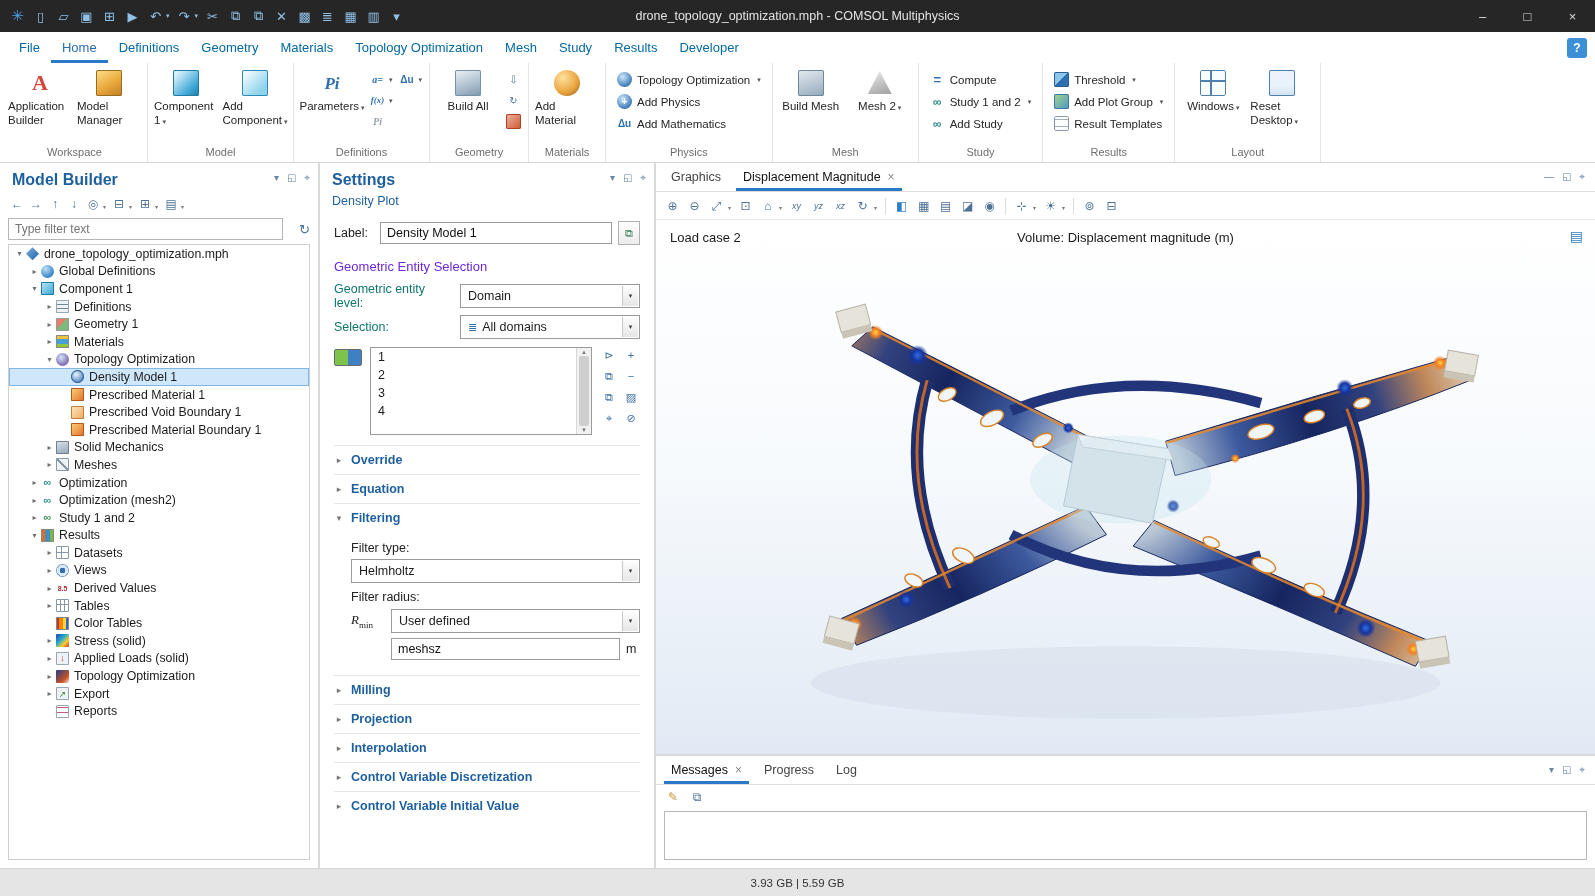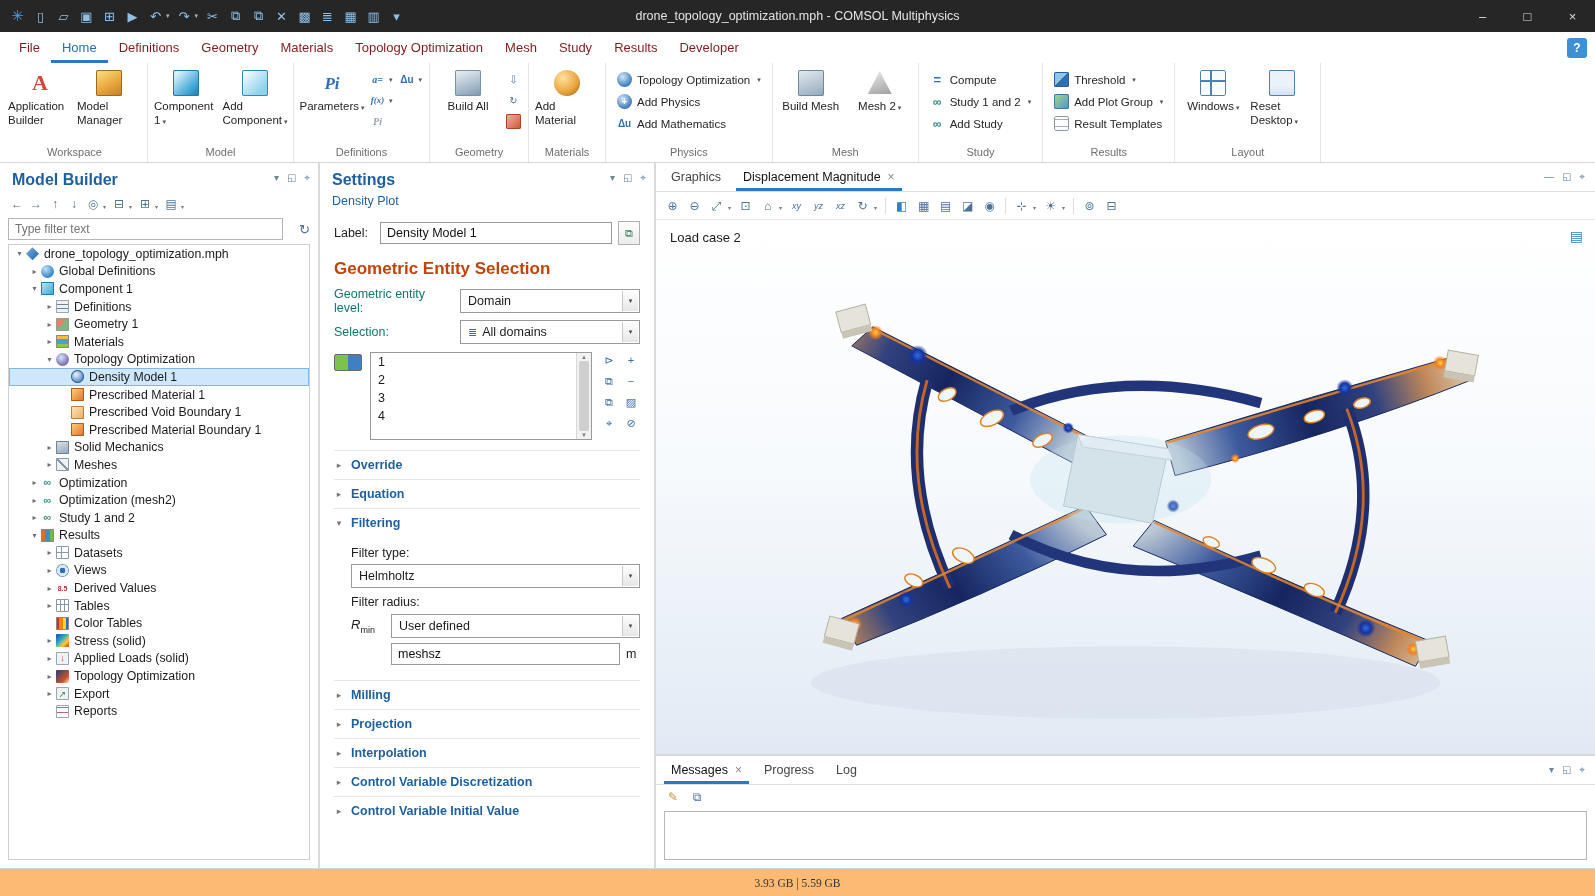--- a/index.html
+++ b/index.html
@@ -9,21 +9,21 @@
   .titlebar{height:32px;background:#262626;display:flex;align-items:center;position:relative;flex:none;padding-left:6px;}
   .qat{display:flex;align-items:center;z-index:1;}
   .qicon{width:23px;height:26px;display:flex;align-items:center;justify-content:center;color:#8fc0e8;font-size:13px;}
   .qicon.logo{color:#4f9ee8;font-size:15px;}
   .qcaret{color:#9ab8d0;font-size:7px;margin:0 3px 0 -1px;}
   .title{position:absolute;left:0;right:0;text-align:center;color:#e4e4e4;font-size:12.5px;pointer-events:none;}
   .wctrls{margin-left:auto;display:flex;z-index:1;height:100%;}
   .wbtn{width:45px;height:100%;display:flex;align-items:center;justify-content:center;color:#dcdcdc;font-size:13px;}
   
   .menubar{height:31px;background:#fff;display:flex;align-items:center;padding:0 8px;flex:none;}
-  .mtab{padding:0 11px;height:100%;display:flex;align-items:center;font-size:13px;color:#7f1d1d;}
+  .mtab{padding:0 11px;height:100%;display:flex;align-items:center;font-size:13px;color:#0369a1;}
   .mtab.on{color:#2a6cb3;box-shadow:inset 0 -3px 0 #2a79c9;}
   .helpbtn{margin-left:auto;width:20px;height:20px;background:#3d8fd6;color:#fff;border-radius:3px;display:flex;align-items:center;justify-content:center;font-size:12px;font-weight:bold;}
   
   .ribbon{height:99px;background:#fff;border-bottom:1px solid #d6d6d6;display:flex;align-items:stretch;padding:0 2px;flex:none;}
   .rgroup{display:flex;flex-direction:column;border-right:1px solid #e4e4e4;padding:3px 5px 1px;}
   .ritems{flex:1;display:flex;align-items:flex-start;gap:3px;}
   .rglabel{text-align:center;font-size:11px;color:#6e6e6e;padding:2px 4px 3px;}
   .rbig{display:flex;flex-direction:column;align-items:center;width:64px;padding:4px 1px 2px;gap:4px;border-radius:3px;}
   .rblabel{font-size:11.5px;color:#262626;text-align:left;line-height:1.18;}
   .rcaret{font-size:7px;color:#555;margin-left:2px;}
@@ -109,39 +109,39 @@
   .ti-export{background:#eef2f5;box-shadow:inset 0 0 0 1px #9aa7b0;}
   .ti-export::before{content:"\2197";color:#3a8a3a;font-size:9px;}
   .ti-reports{background:#fff;box-shadow:inset 0 0 0 1px #9aa7b0;background-image:repeating-linear-gradient(180deg,transparent 0 2px,#c06080 2px 3px,transparent 3px 5px);}
   
   .stbody{flex:1;overflow:auto;padding:6px 14px 10px;}
   .frow{display:flex;align-items:center;margin:5px 0;gap:6px;}
   .flabel{width:40px;flex:none;color:#222;}
   .flabel2{width:120px;flex:none;color:#0f766e;}
   .finput{flex:1;height:20px;border:1px solid #9a9a9a;padding:0 6px;font-size:12.5px;font-family:inherit;color:#111;min-width:0;}
   .fbtn{width:20px;height:22px;border:1px solid #b0b0b0;background:linear-gradient(#fdfdfd,#ececec);display:flex;align-items:center;justify-content:center;color:#3a7a5a;font-size:11px;flex:none;}
-  .sheading{color:#c2410c;font-weight:bold;font-size:17px;margin:14px 0 8px;}
+  .sheading{color:#6d28d9;font-weight:normal;font-size:13px;margin:14px 0 8px;}
   .dd{position:relative;height:22px;border:1px solid #9a9a9a;background:#fff;display:flex;align-items:center;padding:0 20px 0 7px;font-size:12.5px;flex:1;min-width:0;white-space:nowrap;overflow:hidden;}
   .ddb{position:absolute;right:1px;top:1px;bottom:1px;width:15px;background:linear-gradient(#fdfdfd,#e6e6e6);border-left:1px solid #c8c8c8;display:flex;align-items:center;justify-content:center;font-size:7px;color:#444;}
   .ddic{color:#2f6fb0;margin-right:5px;font-size:11px;}
   .selrow{display:flex;align-items:flex-start;gap:8px;margin:8px 0 10px;}
   .acttgl{width:26px;height:15px;border:1px solid #6a6a6a;border-radius:2px;background:linear-gradient(90deg,#7dc24a 0 50%,#3f7fc4 50%);flex:none;margin-top:2px;}
   .dlistwrap{flex:1;display:flex;border:1px solid #9a9a9a;height:86px;background:#fff;min-width:0;}
   .dlist{flex:1;overflow:hidden;}
   .drow{height:18px;display:flex;align-items:center;padding-left:7px;font-size:12.5px;}
   .dsb{width:14px;background:#f2f2f2;border-left:1px solid #d8d8d8;display:flex;flex-direction:column;align-items:center;justify-content:space-between;padding:1px 0;font-size:6px;color:#777;}
   .dthumb{width:10px;flex:1;margin:1px 0;background:#cfcfcf;border-radius:2px;}
   .selbtns{display:flex;gap:4px;flex:none;}
   .selcol{display:flex;flex-direction:column;gap:5px;}
   .selbtn{width:18px;height:16px;display:flex;align-items:center;justify-content:center;color:#3e6fa3;font-size:11px;}
   .sect{display:flex;align-items:center;gap:7px;height:28px;border-top:1px solid #e6e6e6;color:#1e5f9e;font-weight:bold;font-size:12.5px;}
   .chev{color:#777;font-size:9px;width:10px;text-align:center;}
   .sectbody{padding:2px 0 10px 17px;}
   .flab{margin:7px 0 4px;color:#222;}
-  .rmin{width:34px;flex:none;font-family:Liberation Sans, sans-serif;font-size:13px;}
+  .rmin{width:34px;flex:none;font-family:Liberation Serif, serif;font-size:13px;}
   .rmin sub{font-size:9px;}
   .unit{width:14px;flex:none;color:#222;}
   .ind36{width:34px;flex:none;}
   
   .gcol{flex:1;min-width:0;display:flex;flex-direction:column;gap:2px;background:#d9d9d9;}
   .gpanel{flex:1;min-height:0;display:flex;flex-direction:column;background:#fff;}
   .dtabs{height:28px;display:flex;align-items:center;border-bottom:1px solid #ddd;padding:0 4px;position:relative;flex:none;}
   .dtab{display:flex;align-items:center;gap:7px;padding:0 11px;font-size:12.5px;color:#444;height:100%;position:relative;}
   .dtab.on{color:#111;}
   .dtab.on::after{content:"";position:absolute;left:4px;right:4px;bottom:0;height:3px;background:#2a79c9;}
@@ -157,21 +157,21 @@
   .anno-lc{position:absolute;top:10px;left:14px;font-size:13px;color:#1a1a1a;}
   .anno-title{position:absolute;top:10px;left:0;right:0;text-align:center;font-size:13px;color:#1a1a1a;}
   .cornic{position:absolute;top:8px;right:12px;color:#2f7fc4;font-size:14px;}
   
   .mpanel{height:112px;flex:none;display:flex;flex-direction:column;background:#fff;}
   .mtoolbar{height:24px;display:flex;align-items:center;gap:6px;padding:0 8px;flex:none;}
   .mic{width:18px;height:18px;display:flex;align-items:center;justify-content:center;font-size:12px;color:#4f7396;}
   .mic.brush{color:#c89030;}
   .msgbox{flex:1;margin:2px 8px 8px;border:1px solid #b8b8b8;background:#fff;}
   
-  .statusbar{height:27px;background:#fdba74;border-top:1px solid #d5d5d5;display:flex;align-items:center;justify-content:center;font-size:11.5px;color:#333;flex:none;font-family:Liberation Serif, serif;}
+  .statusbar{height:27px;background:#e5e5e5;border-top:1px solid #d5d5d5;display:flex;align-items:center;justify-content:center;font-size:11.5px;color:#333;flex:none;}
 </style>
 </head>
 <body>
 
 <div class="app">
 
   <div class="titlebar">
     <div class="qat">
         <span class="qicon logo">✳</span>
         <span class="qicon">▯</span>
@@ -813,20 +813,21 @@
             <g transform="translate(172,432) rotate(15)">
               <rect x="-16" y="-13" width="32" height="22" fill="#e6e3da" stroke="#b5b0a2"></rect>
               <rect x="-16" y="9" width="32" height="7" fill="#c9c4b6"></rect>
             </g>
             <g transform="translate(792,452) rotate(-10)">
               <rect x="-16" y="-13" width="32" height="22" fill="#e6e3da" stroke="#b5b0a2"></rect>
               <rect x="-16" y="9" width="32" height="7" fill="#c9c4b6"></rect>
             </g>
           </svg>
           <span class="anno-lc">Load case 2</span>
+          <span class="anno-title">Volume: Displacement magnitude (m)</span>
           <span class="cornic">▤</span>
         </div>
       </div>
 
       <div class="mpanel">
         <div class="dtabs">
           <div style="display:flex;height:100%;">
               <div class="dtab on">
                 <span class="dtl">Messages</span>
                 <span class="dtx">×</span>

